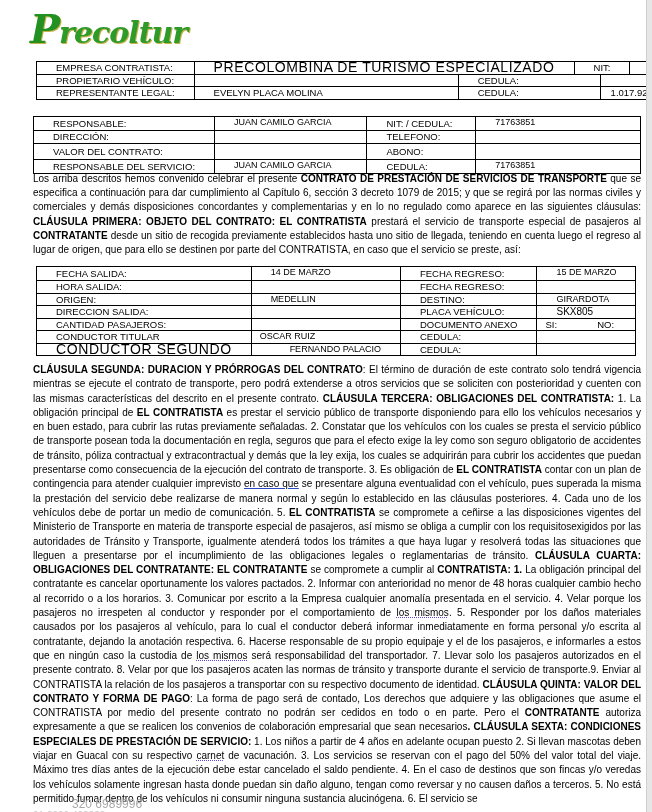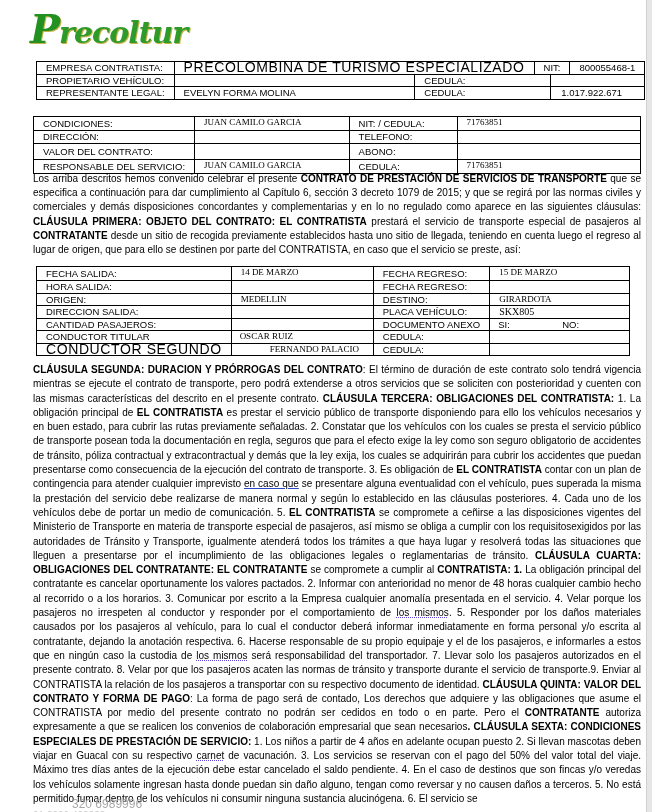--- a/index.html
+++ b/index.html
@@ -3,22 +3,22 @@
 <meta charset="utf-8">
 <style>
   html, body { margin:0; padding:0; background:#ffffff; }
   body { width:652px; height:812px; position:relative; overflow:hidden; font-family:"Liberation Sans", sans-serif; color:#000; }
   .page { position:absolute; left:0; top:0; width:646px; height:812px; background:#fff; }
   .right-edge { position:absolute; left:646px; top:0; width:6px; height:812px; background:#e6e6e6; border-left:1px solid #d0d0d0; }
   .logo { position:absolute; left:30px; top:8px; width:130px; height:42px; }
   .logo-text { font-family:"DejaVu Serif", serif; font-style:italic; font-weight:bold; font-size:30px; color:#2e9a2a; letter-spacing:-1px; text-shadow:1px 1px 0 #c9b24a; line-height:42px; }
   .logo-p { font-size:40px; color:#239022; }
   table.t { position:absolute; border-collapse:collapse; font-size:9.5px; font-family:"Liberation Sans Narrow","Liberation Sans", sans-serif; }
-  table.t td { border:1px solid #000; padding:0 9px; height:11.5px; line-height:11px; white-space:nowrap; overflow:hidden; }
-  .serif { font-family:Liberation Serif, serif; font-size:9px;margin-left:32px; }
+  table.t td { border:1px solid #000; padding:0 19px; height:11.5px; line-height:11px; white-space:nowrap; overflow:hidden; }
+  .serif { font-family:Liberation Sans, sans-serif; font-size:9px;margin-left:32px; }
   .wide { letter-spacing:0.6px; font-size:14px;margin-left:20px; }
   .para { position:absolute; left:33px; width:608px; font-size:10px; line-height:14.2px; text-align:justify; }
   .para b { font-weight:bold; }
   .u-blue { text-decoration:underline; text-decoration-color:#2a49c8; }
   .u-dot { text-decoration:underline dotted; text-decoration-color:#5b48d9; }
   .footer { position:absolute; left:44px; top:797px; font-size:12px; color:#a8a8a8;padding-left:28px; }
   .footer2 { position:absolute; left:33px; top:810px; font-size:10px; color:#c8c8c8; }
 </style>
 </head>
 <body>
@@ -46,37 +46,37 @@
       <td>800055468-1</td>
     </tr>
     <tr>
       <td>PROPIETARIO VEHÍCULO:</td>
       <td colspan="1"></td>
       <td colspan="2">CEDULA:</td>
       <td colspan="2"></td>
     </tr>
     <tr>
       <td>REPRESENTANTE LEGAL:</td>
-      <td colspan="1">EVELYN FORMA MOLINA</td>
+      <td colspan="1">EVELYN PLACA MOLINA</td>
       <td colspan="2">CEDULA:</td>
       <td colspan="2" style="padding-left:10px">1.017.922.671</td>
     </tr>
   </tbody>
     </table>
 
   <table class="t" style="left:33px; top:116px; width:608px;">
     <colgroup>
         <col style="width:145px">
         <col style="width:158px">
         <col style="width:110px">
         <col style="width:195px">
       </colgroup>
     <tbody>
         <tr>
-      <td style="height:13px">CONDICIONES:</td>
+      <td style="height:13px">RESPONSABLE:</td>
       <td class="serif" style="vertical-align:top">JUAN CAMILO GARCIA</td>
       <td>NIT: / CEDULA:</td>
       <td class="serif" style="vertical-align:top">71763851</td>
     </tr>
     <tr>
       <td>DIRECCIÓN:</td>
       <td></td>
       <td>TELEFONO:</td>
       <td></td>
     </tr>

